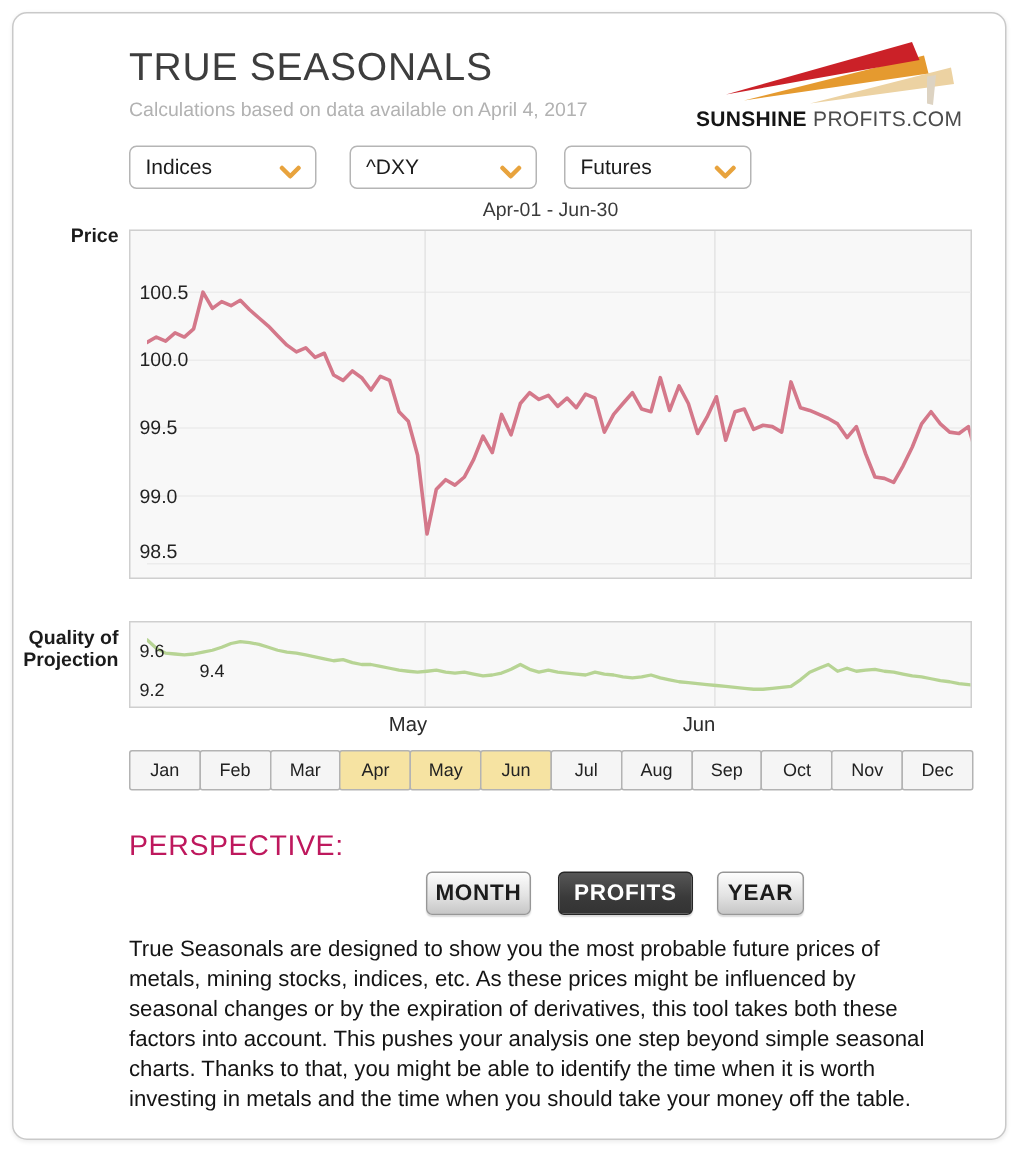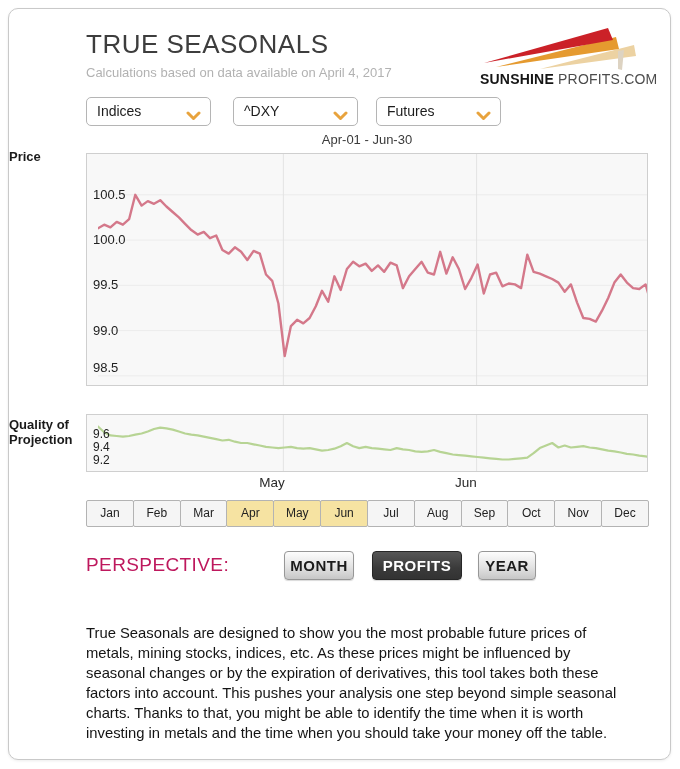--- a/index.html
+++ b/index.html
@@ -16,40 +16,40 @@
   .title {
     position:absolute; left:77px; top:20px; font-size:26px; letter-spacing:0.5px;
     color:#3d3d3d; white-space:nowrap;
   }
   .subtitle {
     position:absolute; left:77px; top:56px; font-size:13px; color:#b2b2b2; white-space:nowrap;
   }
   .logo { position:absolute; right:16px; top:18px; width:172px; height:62px; }
   .logo svg { position:absolute; right:0; top:0; }
   .logo-text {
-    position:absolute; right:2px; top:44px; width:172px; text-align:left;
+    position:absolute; right:18px; top:44px; width:172px; text-align:left;
     font-size:14px; letter-spacing:0.2px; white-space:nowrap;
   }
   .logo-text .b { font-weight:bold; color:#151515; }
   .logo-text .l { color:#4c4c4c; }
   .dropdown {
     position:absolute; top:88px; width:125px; height:29px;
     border:1px solid #b5b5b5; border-radius:5px; background:#fff;
     cursor:pointer;
   }
   .dropdown .val {
     position:absolute; left:10px; top:0; line-height:27px; font-size:14px; color:#1c1c1c;
   }
   .dropdown .chev { position:absolute; right:9px; top:9px; width:15px; height:10px; }
   .daterange {
     position:absolute; left:77px; top:123px; width:562px; text-align:center;
     font-size:13px; color:#3a3a3a;
   }
   .axis-title {
-    position:absolute; left:0; width:70px; 
+    position:absolute; left:0; width:70px; text-align:right;
     font-size:13px; font-weight:bold; color:#1b1b1b; line-height:15px;
   }
   .chart {
     position:absolute; left:77px; width:562px; background:#f8f8f8;
     border:1px solid #cfcfcf; overflow:hidden;padding-left:11px;
   }
   #price-chart { top:144px; height:233px; }
   #quality-chart { top:405px; height:58px; }
   .ytick { position:absolute; left:6px; color:#222; }
   #price-chart .ytick { font-size:13px; }
@@ -64,21 +64,21 @@
   .mbtn {
     flex:1 1 0; border:1px solid #b3b3b3; margin-right:-1px; background:#f5f5f5;
     text-align:center; line-height:25px; font-size:12px; color:#222;
     border-radius:2px; cursor:pointer;
   }
   .mbtn.active { background:#f6e3a2; }
   .perspective-label {
     position:absolute; left:77px; top:545px; font-size:19px; letter-spacing:0.4px; color:#be185d;
   }
   .pbtn {
-    position:absolute; top:542px; height:29px; border-radius:4px;
+    position:absolute; top:572px; height:29px; border-radius:4px;
     border:1px solid #979797; background:linear-gradient(180deg,#fdfdfd 0%,#e3e3e3 55%,#c7c7c7 100%);
     font-family:"Liberation Sans", sans-serif; font-size:15px; font-weight:bold;
     letter-spacing:0.5px; color:#1c1c1c; text-align:center; line-height:27px;
     cursor:pointer; box-shadow:0 1px 1px rgba(0,0,0,0.15);
   }
   .pbtn.selected {
     background:linear-gradient(180deg,#565656 0%,#3a3a3a 60%,#333 100%);
     border-color:#262626; color:#fff;
   }
   #pbtn-month { left:275px; width:70px; }
@@ -151,21 +151,21 @@
       </svg><span class="ytick" style="top: 32.7647px;">100.5</span><span class="ytick" style="top: 78.0588px;">100.0</span><span class="ytick" style="top: 123.353px;">99.5</span><span class="ytick" style="top: 168.647px;">99.0</span><span class="ytick" style="top: 206px;">98.5</span></div>
 
   <div class="axis-title" style="top:408px;">
     <span>Quality of</span><br>
     <span>Projection</span>
   </div>
   <div id="quality-chart" class="chart"><svg width="560" height="56">
         <line x1="185.4" y1="0" x2="185.4" y2="56" stroke="#e3e3e3" stroke-width="1"></line>
         <line x1="378.6" y1="0" x2="378.6" y2="56" stroke="#e3e3e3" stroke-width="1"></line>
         <polyline points="0.0,11.5 6.2,17.2 12.4,20.4 18.7,21.0 24.9,21.6 31.1,21.0 37.3,19.7 43.6,18.5 49.8,16.5 56.0,14.0 62.2,12.7 68.4,13.4 74.7,14.6 80.9,16.5 87.1,18.5 93.3,19.7 99.6,20.4 105.8,21.6 112.0,22.9 118.2,24.2 124.4,25.5 130.7,24.8 136.9,26.7 143.1,28.0 149.3,28.0 155.6,29.3 161.8,30.5 168.0,31.8 174.2,32.5 180.4,33.1 186.7,32.5 192.9,31.8 199.1,33.1 205.3,33.7 211.6,33.1 217.8,34.4 224.0,35.6 230.2,35.0 236.4,33.7 242.7,31.2 248.9,28.0 255.1,31.2 261.3,33.1 267.6,31.8 273.8,33.1 280.0,33.7 286.2,34.4 292.4,35.0 298.7,33.1 304.9,34.4 311.1,35.0 317.3,36.3 323.6,36.9 329.8,36.3 336.0,35.0 342.2,36.9 348.4,38.2 354.7,39.5 360.9,40.1 367.1,40.7 373.3,41.4 379.6,42.0 385.8,42.6 392.0,43.3 398.2,43.9 404.4,44.5 410.7,44.5 416.9,43.9 423.1,43.3 429.3,42.6 435.6,38.2 441.8,33.1 448.0,30.5 454.2,28.0 460.4,32.5 466.7,30.5 472.9,32.5 479.1,31.8 485.3,31.2 491.6,32.5 497.8,33.1 504.0,34.4 510.2,35.6 516.4,36.3 522.7,37.5 528.9,38.8 535.1,39.5 541.3,40.7 547.6,41.4 553.8,42.0 560.0,43.9" fill="none" stroke="#b7d494" stroke-width="2.2" stroke-linejoin="round" stroke-linecap="round"></polyline>
-      </svg><span class="ytick" style="top: 12.3636px;">9.6</span><span class="ytick" style="top: 25.0909px;">9.4</span><span class="ytick" style="top: 37.8182px;">9.2</span></div>
+      </svg><span class="ytick" style="top: 12.3636px;">9.6</span><span class="ytick" style="top: 25.0909px; margin-left: 40px;">9.4</span><span class="ytick" style="top: 37.8182px;">9.2</span></div>
 
   <div class="xlabel" style="left:241px;">May</div>
   <div class="xlabel" style="left:435px;">Jun</div>
 
   <div class="month-row">
       <div class="mbtn">Jan</div>
       <div class="mbtn">Feb</div>
       <div class="mbtn">Mar</div>
       <div class="mbtn active">Apr</div>
       <div class="mbtn active">May</div>

